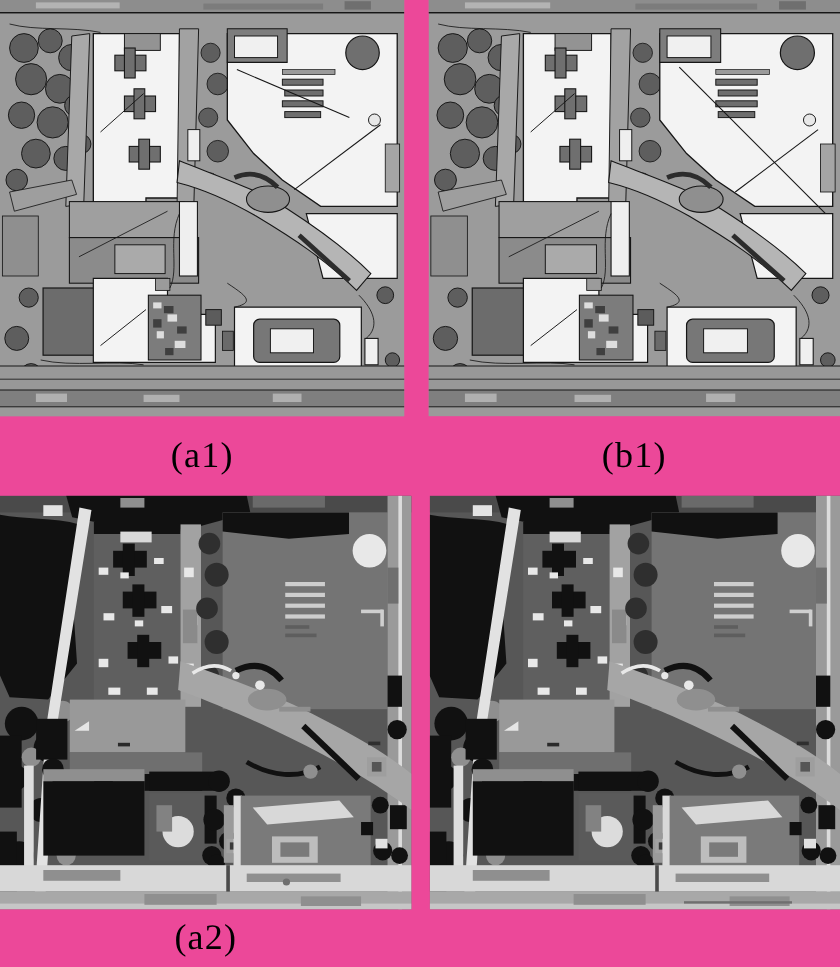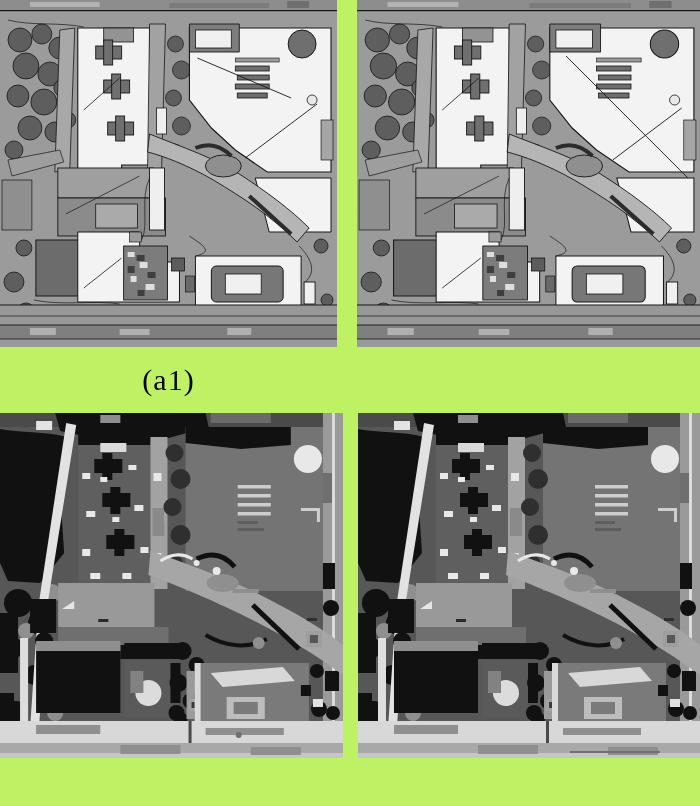--- a/index.html
+++ b/index.html
@@ -1,17 +1,17 @@
 <!DOCTYPE html>
 <html style="--label-color: #000000; --ground: #9b9b9b; --line: #161616; --roof-white: #f3f3f3; --tree: #5e5e5e; --road-light: #b5b5b5; --seg-bg: #575757; --seg-black: #111111; --seg-bldg: #747474; --seg-white: #e8e8e8; --seg-road: #d8d8d8; --seg-road-diag: #a6a6a6;"><head>
 <meta charset="utf-8">
 <style>
   html,body{margin:0;padding:0;background:#ffffff;}
   .page{
-    position:relative;width:700px;height:806px;background:#bef264;
+    position:relative;width:700px;height:806px;background:#ec4899;
     font-family:"Liberation Serif", serif;overflow:hidden;
   }
   .panel-image{position:absolute;overflow:hidden;}
   .panel-image svg{display:block;width:100%;height:100%;}
   .caption{
     position:absolute;display:flex;align-items:center;justify-content:center;
     font-size:30px;letter-spacing:1px;color:var(--label-color,#000);
   }
   
   .variant-a .only-b{display:none;}
@@ -304,20 +304,21 @@
       <path d="M8 20 C30 26 60 22 84 27"></path>
       <path d="M150 178 C140 200 150 224 142 240"></path>
       <path d="M190 236 C205 246 214 252 196 256"></path>
       <path d="M34 300 C60 306 96 300 120 304"></path>
       <path d="M300 246 C312 258 318 272 306 282"></path>
     </g>
   </svg>
 </div>
 
   <div id="cap-a1" class="caption">(a1)</div>
+  <div id="cap-b1" class="caption">(b1)</div>
 
   <div id="img-a2" class="panel-image variant-a">
   <svg viewBox="0 0 342 345" preserveAspectRatio="none">
     <rect width="342" height="345" fill="var(--seg-bg)"></rect>
 
     <rect x="0" y="0" width="342" height="14" fill="#4a4a4a"></rect>
     <path d="M55 0 H205 L208 14 L150 30 L98 26 L60 18 Z" fill="var(--seg-black)"></path>
     <rect x="210" y="0" width="60" height="10" fill="#6a6a6a"></rect>
     <rect x="36" y="8" width="16" height="9" fill="#e3e3e3"></rect>
     <rect x="100" y="2" width="20" height="8" fill="#8f8f8f"></rect>
@@ -636,14 +637,15 @@
     <rect x="188" y="308" width="3" height="22" fill="#4a4a4a"></rect>
     <g class="only-b">
           <rect x="212" y="338" width="90" height="2" fill="#6f6f6f"></rect>
         </g>
     <g class="only-a">
           <circle cx="238" cy="322" r="3" fill="#6f6f6f"></circle>
         </g>
   </svg>
 </div>
 
+  <div id="cap-a2" class="caption">(a2)</div>
 
 </div>
 
 </body></html>

